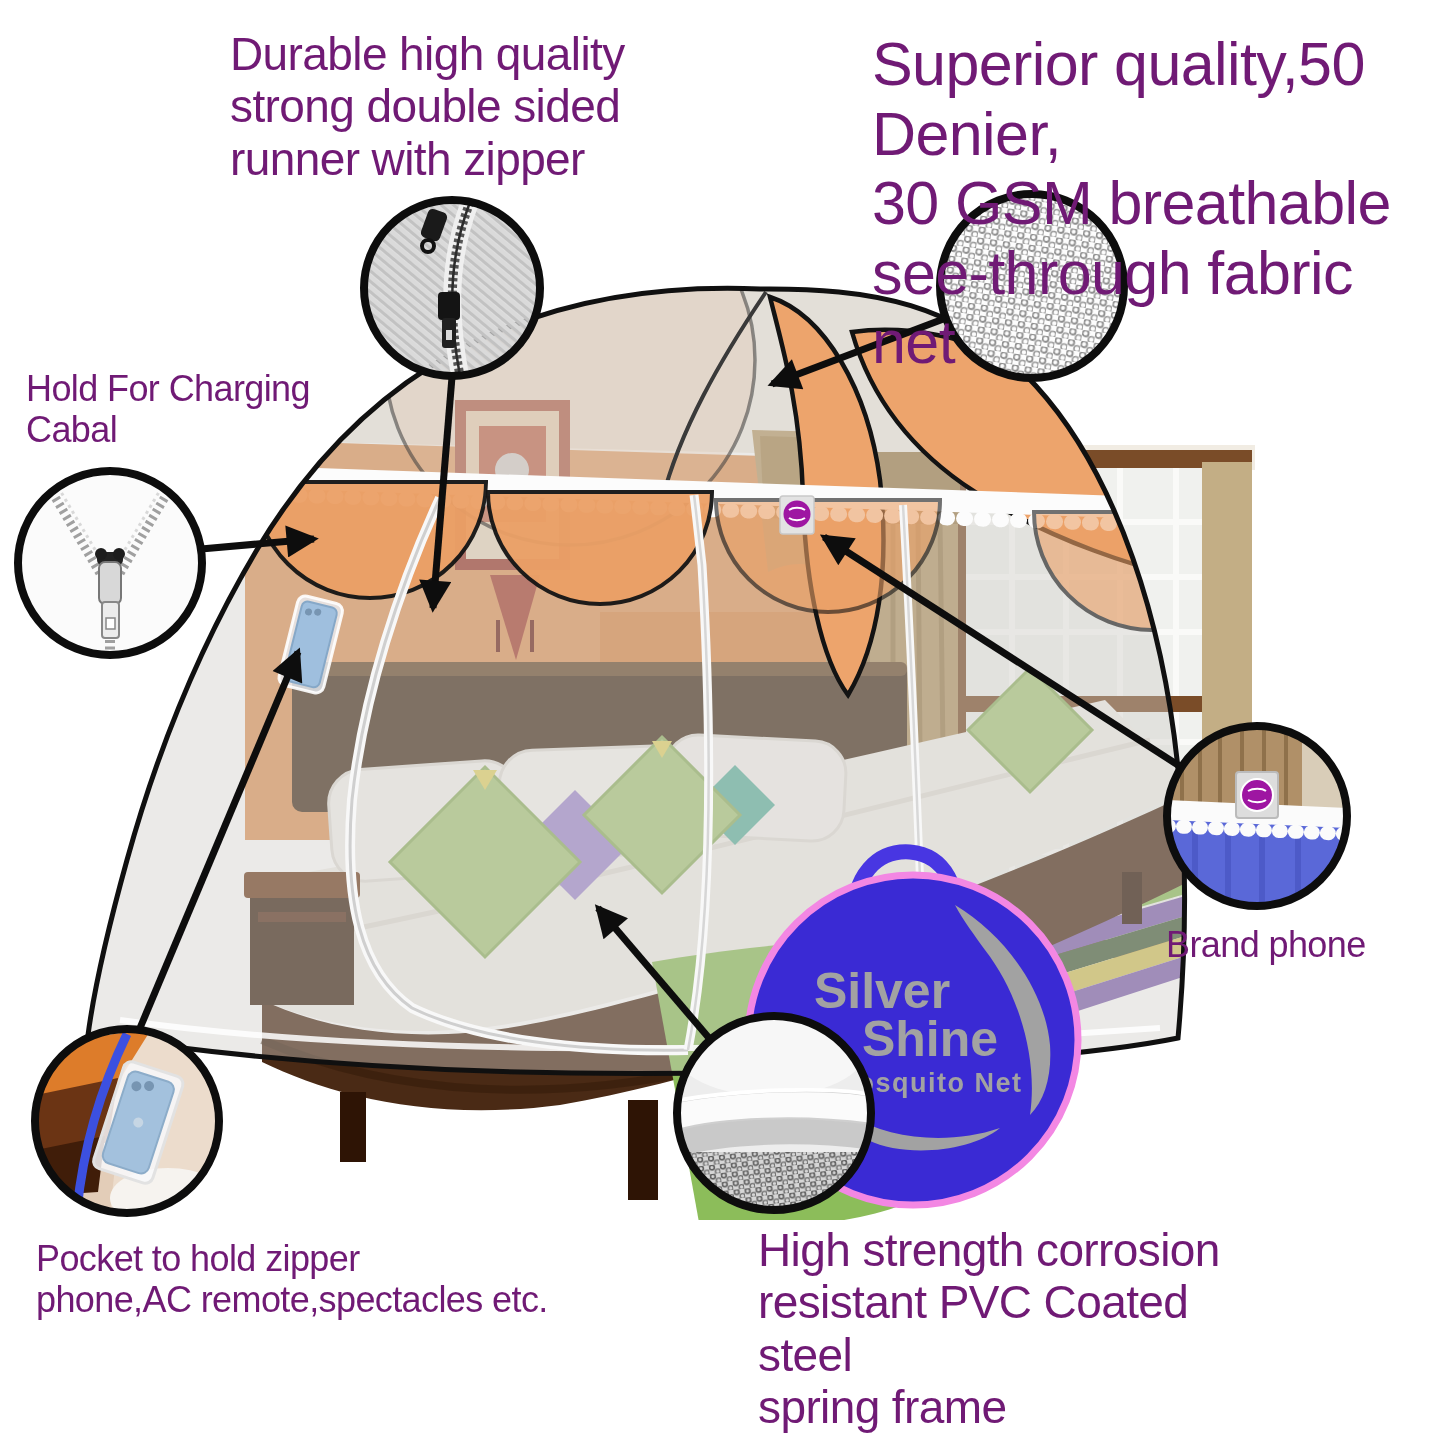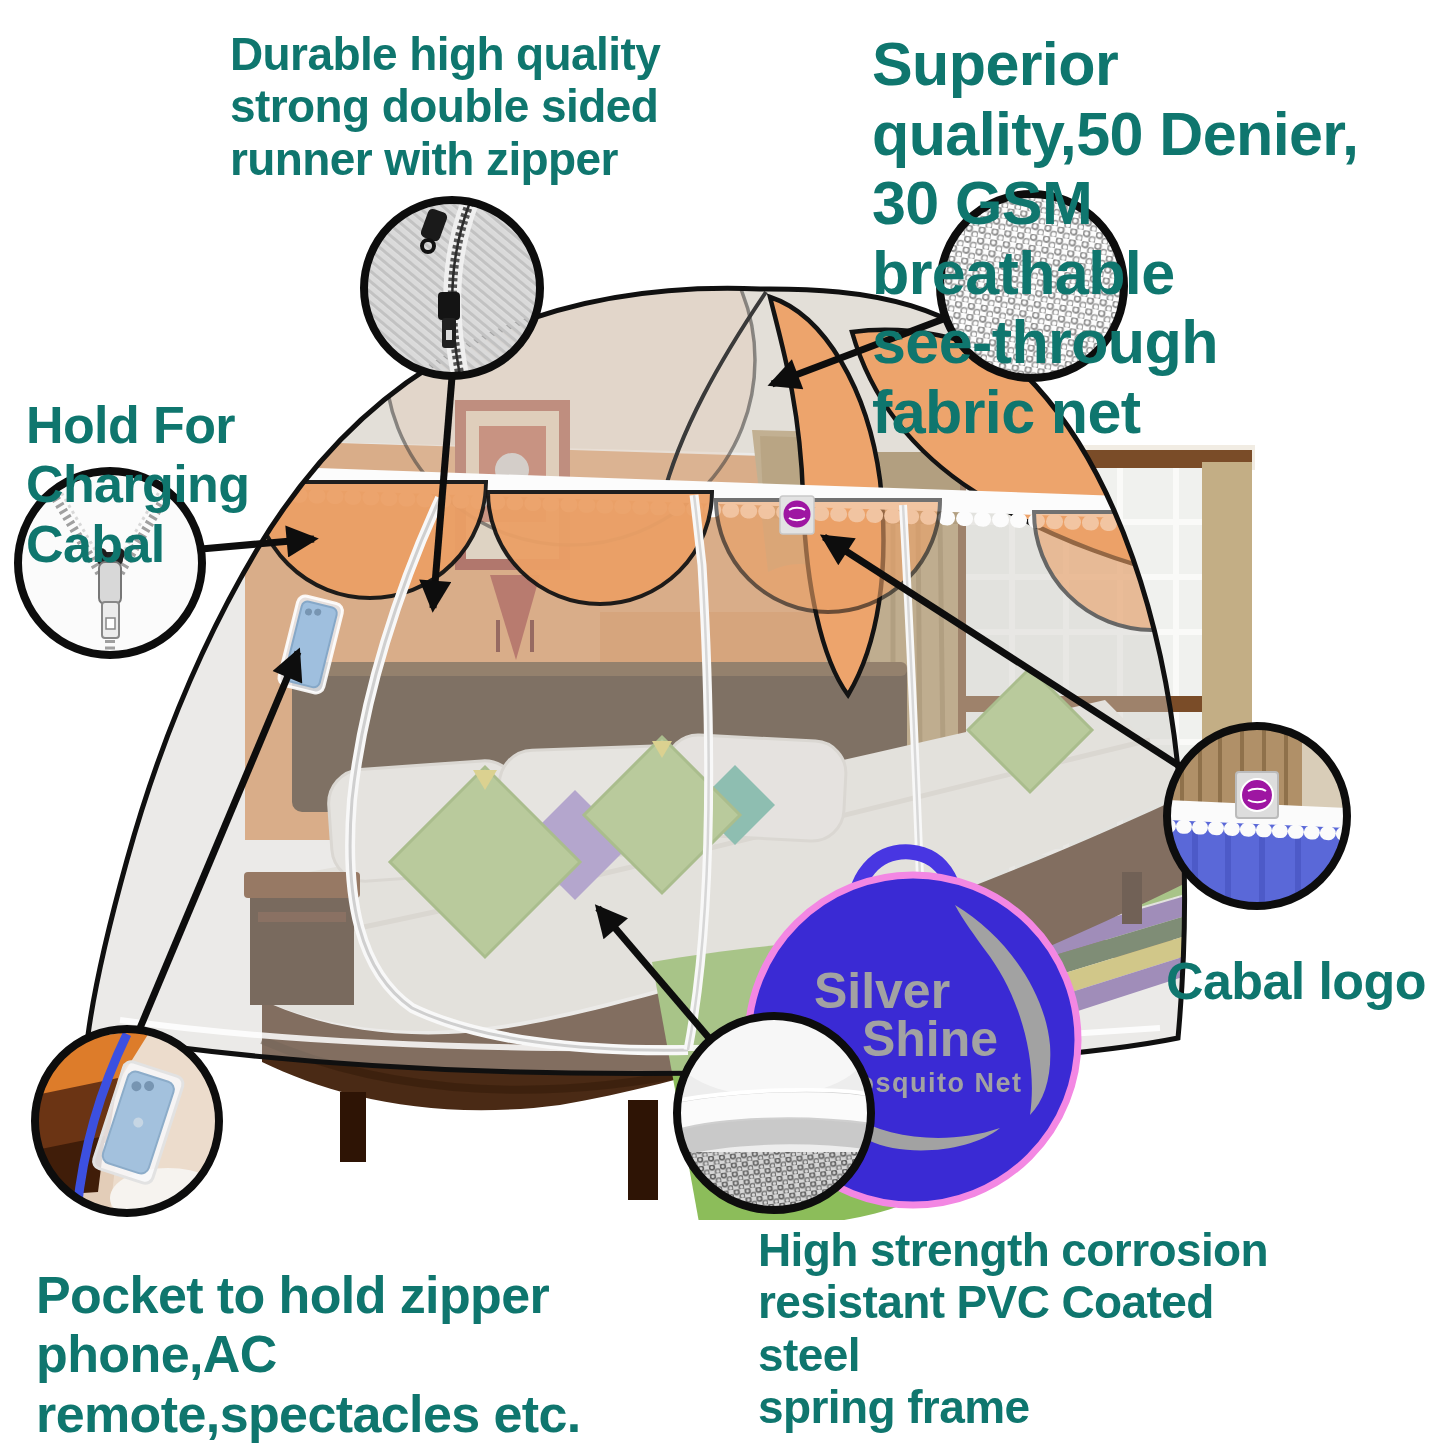--- a/index.html
+++ b/index.html
@@ -1,21 +1,21 @@
 <!DOCTYPE html>
 <html><head>
 <meta charset="utf-8">
 <style>
   html,body{margin:0;padding:0;background:#ffffff;}
   body{width:1445px;height:1445px;position:relative;overflow:hidden;
        font-family:"Liberation Sans","DejaVu Sans",sans-serif;}
   #stage{position:absolute;left:0;top:0;width:1445px;height:1445px;}
-  .callout{position:absolute;font-weight:bold;color:#0f766e;white-space:pre-line;
+  .callout{position:absolute;font-weight:normal;color:#701a75;white-space:pre-line;
            line-height:1.14;letter-spacing:-0.6px;}
-  .fs46{font-size:46px;} .fs45{font-size:61px;} .fs44{font-size:52px;margin-top:28px;}
+  .fs46{font-size:46px;} .fs45{font-size:61px;} .fs44{font-size:36px;}
   svg text{font-family:"Liberation Sans","DejaVu Sans",sans-serif;}
 </style>
 </head>
 <body>
 
 <svg id="stage" viewBox="0 0 1445 1445">
   <defs>
     <marker id="ah" viewBox="0 0 10 10" refX="8.5" refY="5" markerWidth="5" markerHeight="4.6" orient="auto">
       <path d="M0,0 L10,5 L0,10 Z" fill="#0d0d0d"></path>
     </marker>
@@ -336,18 +336,18 @@
 </svg>
 
 <div class="callout fs46" style="left:230px;top:28px;width:480px;">Durable high quality
 strong double sided
 runner with zipper</div>
 <div class="callout fs45" style="left:872px;top:30px;width:520px;">Superior quality,50 Denier,
 30 GSM breathable
 see-through fabric net</div>
 <div class="callout fs44" style="left:26px;top:368px;width:400px;">Hold For Charging
 Cabal</div>
-<div class="callout fs44" style="left:1166px;top:924px;width:260px;">Cabal logo</div>
+<div class="callout fs44" style="left:1166px;top:924px;width:260px;">Brand phone</div>
 <div class="callout fs44" style="left:36px;top:1238px;width:680px;">Pocket to hold zipper
 phone,AC remote,spectacles etc.</div>
 <div class="callout fs46" style="left:758px;top:1224px;width:520px;">High strength corrosion
 resistant PVC Coated steel
 spring frame</div>
 
 </body></html>

